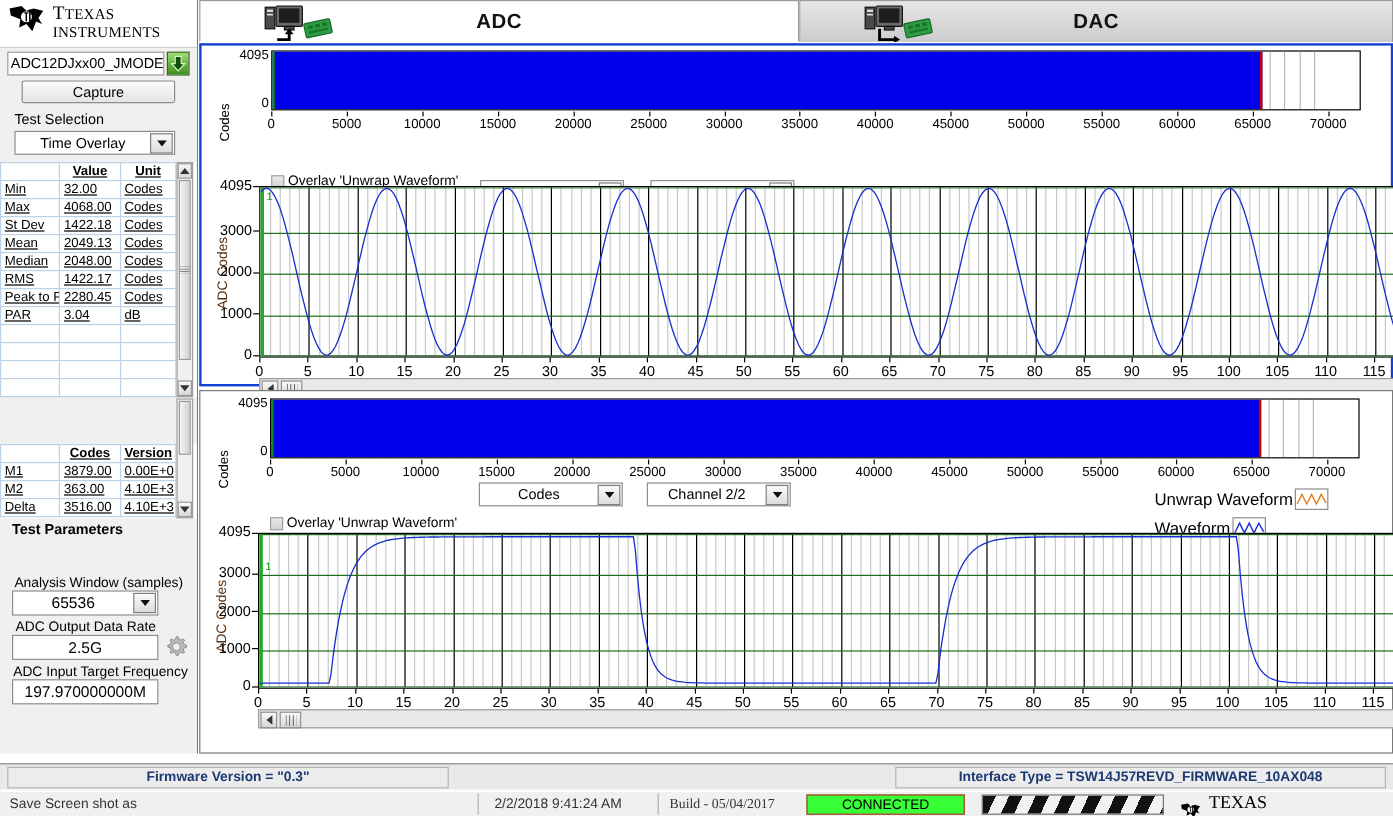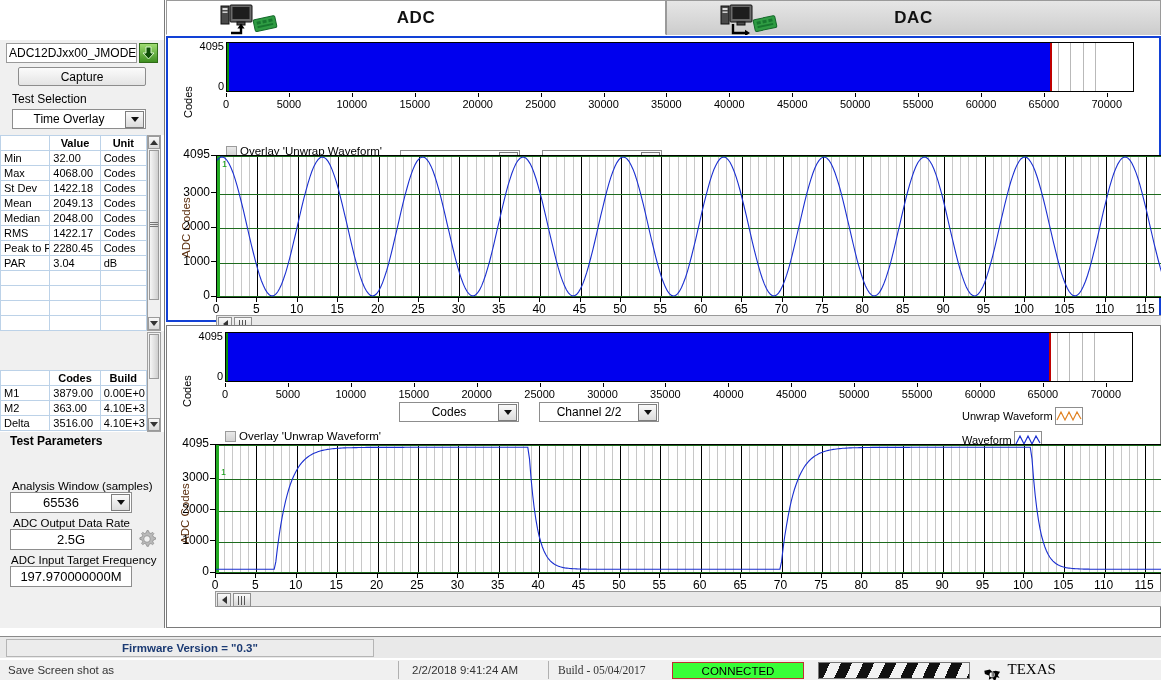--- a/index.html
+++ b/index.html
@@ -63,21 +63,21 @@
   .test-sel-combo .txt { flex:1; text-align:center; font-size:12px; }
   .combo-arrow {
     width:19px; height:17px; margin-right:1px;
     background:linear-gradient(#fafafa,#dcdcdc); border:1px solid #7d7d7d;
     display:flex; align-items:center; justify-content:center;
   }
   .tri-down { width:0;height:0;border-left:4px solid transparent;border-right:4px solid transparent;border-top:5px solid #111; }
 
   
   .stats-wrap { position:absolute; left:0; top:95px; width:164px; height:196px; background:#fff; }
-  table.grid { border-collapse:collapse; width:147px; table-layout:fixed; }
+  table.grid { border-collapse:collapse; width:147px; table-layout:fixed;text-decoration:underline; }
   table.grid td, table.grid th {
     border:1px solid #bcd2e8; height:15px; font-size:11px; padding:0 3px;
     color:#000; text-align:left; font-weight:normal; overflow:hidden; white-space:nowrap;
   }
   table.grid th { text-align:center; font-weight:bold; background:#fff; }
   .col-name { width:49px; color:#1b4fa0; }
   .col-val  { width:50px; }
   .col-unit { width:46px; }
   .vscroll {
     position:absolute; width:14px; background:#f0f0f0; border:1px solid #a0a0a0;
@@ -131,21 +131,21 @@
   .ov-tick { position:absolute; width:1px; height:4px; background:#000; }
   .ov-ytick { position:absolute; font-size:11px; color:#000; white-space:nowrap; text-align:right; }
 
   .dd {
     position:absolute; height:20px; border:1px solid #8d8d8d; background:#fff;
     display:flex; align-items:center;
   }
   .dd .txt { flex:1; text-align:center; font-size:12px; }
 
   .legend-row { position:absolute; display:flex; align-items:center; }
-  .legend-row .lgtxt { font-size:11px; color:#000; margin-right:2px; }
+  .legend-row .lgtxt { font-size:14px; color:#000; margin-right:2px; }
   .legend-sw { width:28px; height:18px; border:1px solid #8d8d8d; background:#fff; }
 
   .chk-overlay { position:absolute; display:flex; align-items:center; font-size:11.5px; }
   .chk-overlay .chk { margin-right:3px; }
 
   .wf { position:absolute; border:1px solid #000; background:#fff; overflow:hidden; }
   .wf .gmin { position:absolute; top:0; bottom:0; width:1px; background:#c8c8c8; }
   .wf .gmaj { position:absolute; top:0; bottom:0; width:1px; background:#000; }
   .wf .hgrid { position:absolute; left:0; right:0; height:1px; background:#1d6b1d; }
   .wf .leftgreen { position:absolute; left:0; top:0; bottom:0; width:3px; background:#22aa22; }
@@ -176,20 +176,35 @@
   .ti-foot { position:absolute; display:flex; align-items:center; }
   .ti-foot .w { font-family:"Liberation Serif", serif; margin-left:4px; }
 </style>
 </head>
 <body>
 
 <div class="app">
 
   <div class="left-panel">
 
+    <div class="ti-logo-box">
+      <div class="ti-mark">
+        <svg width="34" height="32" viewBox="0 0 34 32">
+          <path d="M2 3 L12 1 L16 5 L22 3 L30 5 L26 11 L29 16 L24 14 L21 22 L16 16 L10 19 L11 12 L3 9 Z" fill="#000"></path>
+          <circle cx="16" cy="10" r="4.6" fill="#fff"></circle>
+          <path d="M14.2 6.2 h3.4 v1.1 h-1.1 v6.6 h-1.2 V7.3 h-1.1z" fill="#000"></path>
+          <path d="M18.2 6.2 h1.3 v7.7 h-1.3z" fill="#000"></path>
+          <circle cx="18.85" cy="4.9" r="0.95" fill="#000"></circle>
+        </svg>
+      </div>
+      <div class="ti-words">
+        <div class="l1"><span class="small-caps-big">T</span><span class="small-caps-sm">TEXAS</span></div>
+        <div class="l2"><span class="small-caps-sm">INSTRUMENTS</span></div>
+      </div>
+    </div>
 
     <div class="lp-inner">
 
       <div class="device-row">
         <div class="device-input">ADC12DJxx00_JMODE</div>
         <div class="green-btn">
           <svg width="13" height="15" viewBox="0 0 13 15">
               <path d="M4 1 h5 v6 h3 l-5.5 6 L1 7 h3 z" fill="#0f4f07" stroke="#d8f7c8" stroke-width="1"></path>
             </svg>
         </div>
@@ -287,21 +302,21 @@
             </div>
         </div>
       </div>
 
       <div class="marker-wrap">
         <table class="grid" id="marker-table">
             <tbody>
               <tr>
                 <th class="col-name"></th>
                 <th class="col-val">Codes</th>
-                <th class="col-unit">Build</th>
+                <th class="col-unit">Version</th>
               </tr>
               <tr>
                 <td class="col-name m1">M1</td>
                 <td class="col-val">3879.00</td>
                 <td class="col-unit">0.00E+0</td>
               </tr>
               <tr>
                 <td class="col-name m2">M2</td>
                 <td class="col-val">363.00</td>
                 <td class="col-unit">4.10E+3</td>
@@ -1104,20 +1119,21 @@
       
       
       
       
     </div>
 
   </div>
 
   <div class="infobar">
     <div class="ibseg" style="left:6px; width:368px;">Firmware Version = "0.3"</div>
+    <div class="ibseg" style="left:746px; width:409px;">Interface Type = TSW14J57REVD_FIRMWARE_10AX048</div>
   </div>
 
   <div class="statusbar">
     <div class="sb-text" style="left:8px; top:4px;">Save Screen shot as</div>
     <div class="sb-sep" style="left:398px;"></div>
     <div class="sb-text" style="left:412px; top:4px;">2/2/2018 9:41:24 AM</div>
     <div class="sb-sep" style="left:548px;"></div>
     <div class="sb-text" style="left:558px; top:4px;font-family:Liberation Serif, serif;">Build  - 05/04/2017</div>
     <div class="connbox" style="left:672px; top:2px; width:132px; height:17px;">CONNECTED</div>
     <div class="hazard" style="left:818px; top:2px; width:152px; height:17px;"></div>

